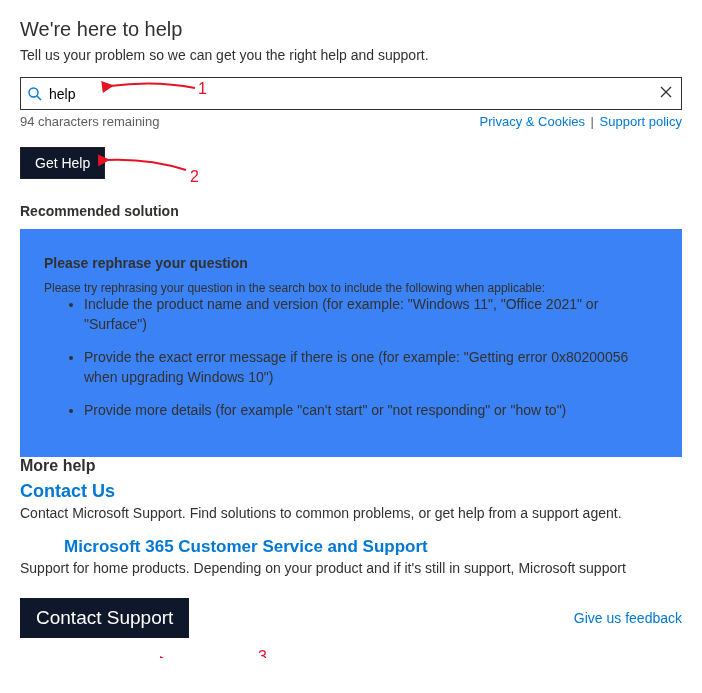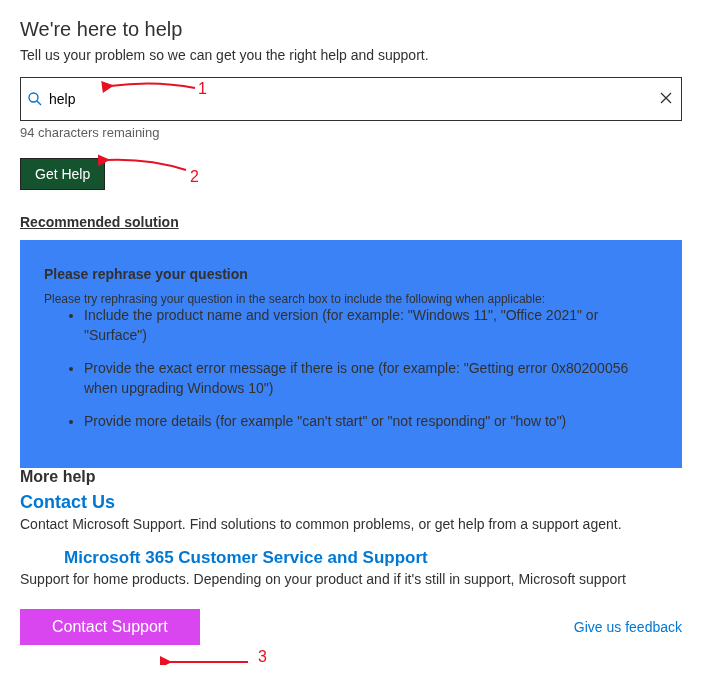--- a/index.html
+++ b/index.html
@@ -17,21 +17,21 @@
     margin-bottom: 6px;
   }
   .subtitle {
     font-size: 14px;
     margin-bottom: 14px;
   }
   .search-wrap {
     display: flex;
     align-items: center;
     border: 1px solid #323130;
-    height: 44px;
+    height: 33px;
     padding: 0 6px;
   }
   .search-icon svg { display:block; }
   .search-input {
     flex: 1;
     border: none;
     outline: none;
     font-size: 14px;
     padding: 0 6px;
     font-family: inherit;
@@ -48,35 +48,34 @@
     margin-top: 4px;
     font-size: 13px;
   }
   .chars { color: #605e5c; }
   .links a {
     color: #0078d4;
     text-decoration: none;
   }
   .links .sep { color: #605e5c; margin: 0 2px; }
   .primary-btn {
-    background: #14532d;
+    background: #0f172a;
     color: #fff;
     border: 1px solid #222;
     font-size: 14px;
     padding: 7px 14px;
     cursor: pointer;
     font-family: inherit;
     margin-top: 18px;
   }
   .section-h {
     font-size: 14px;
     font-weight: 600;
     margin-top: 24px;
     margin-bottom: 10px;
-    text-decoration: underline;
   }
   .card {
     background: #3b82f6;
     padding: 26px 24px 22px 24px;
     margin-top: 4px;
   }
   .card-title {
     font-weight: 600;
     font-size: 14px;
     margin-bottom: 10px;
@@ -111,25 +110,25 @@
     margin-top: 2px;
     line-height: 1.35;
   }
   .footer {
     display: flex;
     justify-content: space-between;
     align-items: center;
     margin-top: 20px;
   }
   .contact-btn {
-    background: #d946ef;
+    background: #0f172a;
     color: #fff;
     border: none;
-    font-size: 16px;
-    padding: 9px 32px;
+    font-size: 19px;
+    padding: 9px 16px;
     cursor: pointer;
     font-family: inherit;
   }
   .feedback {
     color: #0078d4;
     text-decoration: none;
     font-size: 14px;
   }
   
   .anno {
@@ -170,20 +169,23 @@
       <svg width="14" height="14" viewBox="0 0 14 14">
           <line x1="2" y1="2" x2="12" y2="12" stroke="#323130" stroke-width="1.2"></line>
           <line x1="12" y1="2" x2="2" y2="12" stroke="#323130" stroke-width="1.2"></line>
         </svg>
     </span>
   </button>
 </div>
 
 <div class="below-search">
   <span class="chars">94 characters remaining</span>
+  <span class="links">
+    <a href="#">Privacy &amp; Cookies</a><span class="sep"> | </span><a href="#">Support policy</a>
+  </span>
 </div>
 
 <button class="primary-btn">Get Help</button>
 
 <div class="section-h">Recommended solution</div>
 
 <div class="card">
   <div class="card-title">Please rephrase your question</div>
   <div class="card-desc">Please try rephrasing your question in the search box to include the following when applicable:</div>
   <ul>

